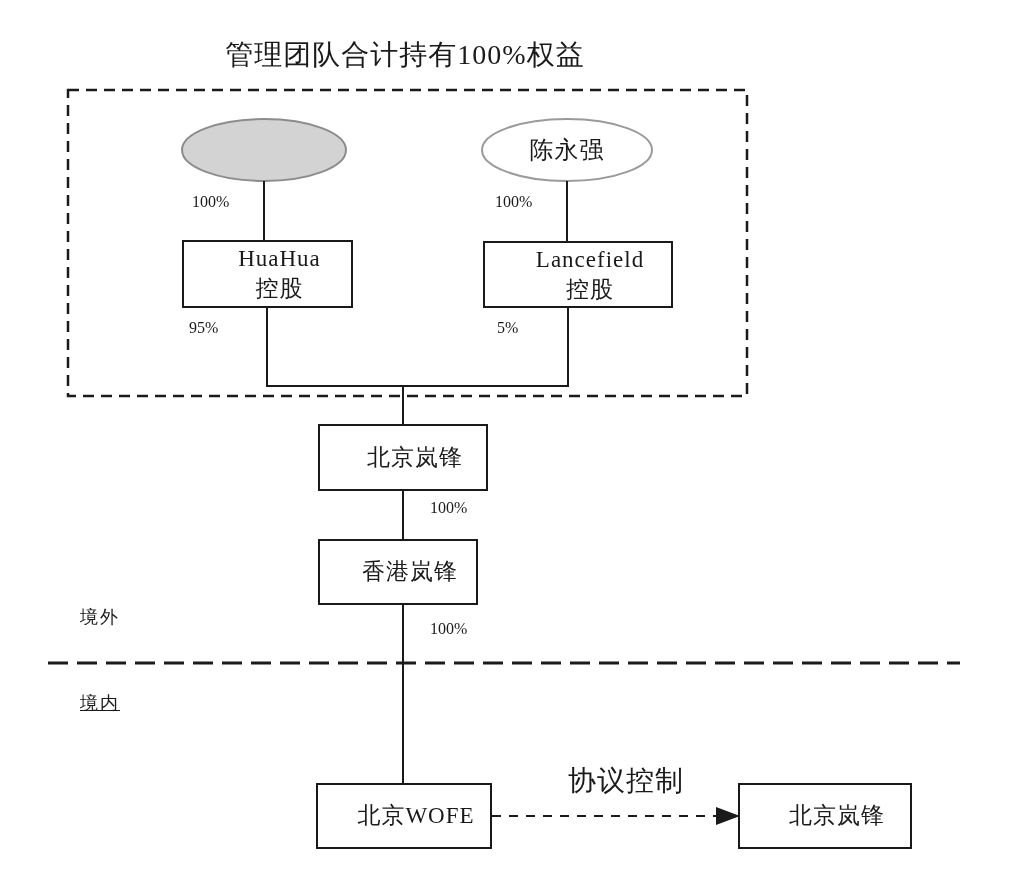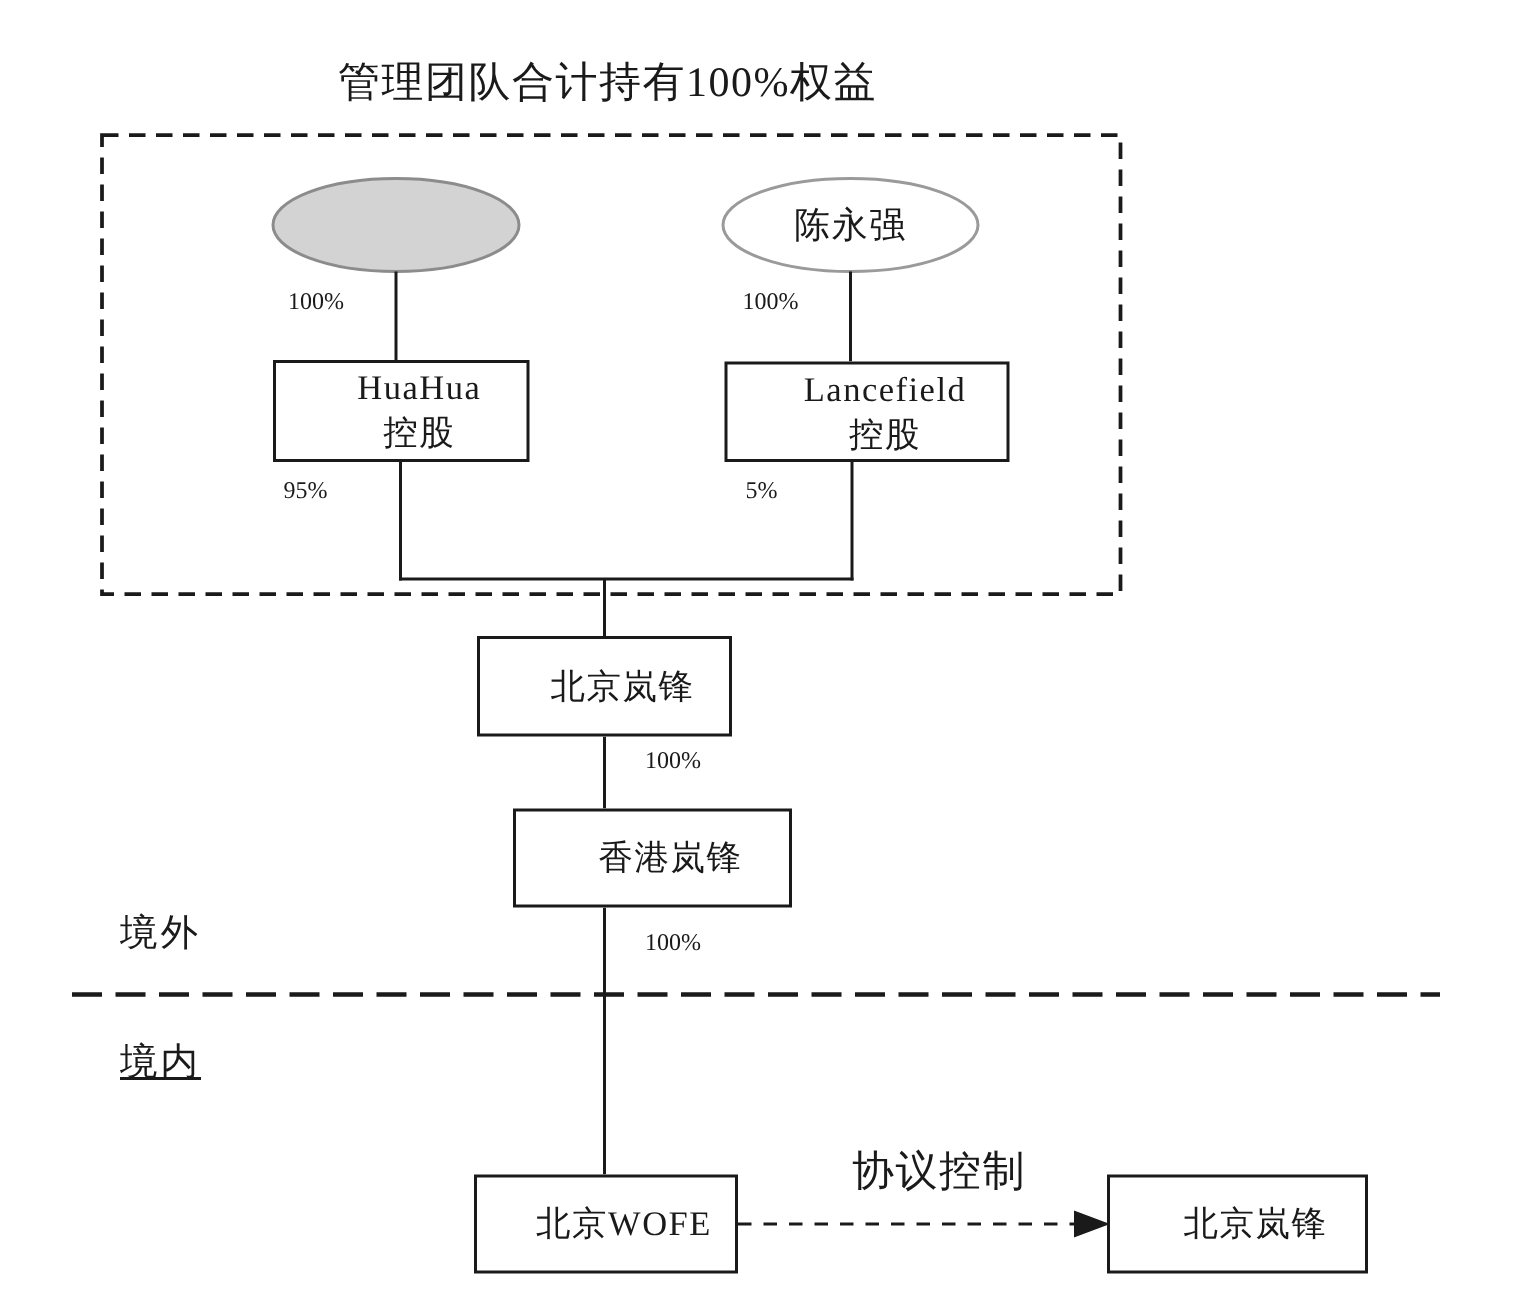--- a/index.html
+++ b/index.html
@@ -12,21 +12,21 @@
     color: #1a1a1a;
     overflow: hidden;
   }
   #wires { position: absolute; left: 0; top: 0; }
   .lbl { position: absolute; white-space: nowrap; }
   .title {
     left: 105px; top: 36px; width: 600px;
     text-align: center; font-size: 28px; letter-spacing: 1px;
   }
   .pct { font-size: 16px; }
-  .region { font-size: 25px; letter-spacing: 2px; }
+  .region { font-size: 18px; letter-spacing: 2px; }
   .arrow-label {
     left: 546px; top: 762px; width: 160px;
     text-align: center; font-size: 28px; letter-spacing: 1px;
   }
   .node {
     position: absolute;
     border: 2px solid #1a1a1a;
     background: #ffffff;
     display: flex; flex-direction: column;
     align-items: center; justify-content: center;
@@ -36,21 +36,21 @@
     padding-left: 24px;
   }
   .ellipse-label {
     position: absolute;
     display: flex; align-items: center; justify-content: center;
     font-size: 24px; letter-spacing: 1px;
   }
   #node-huahua      { left: 182px; top: 240px; width: 171px; height: 68px; }
   #node-lancefield  { left: 483px; top: 241px; width: 190px; height: 67px; }
   #node-cayman      { left: 318px; top: 424px; width: 170px; height: 67px; }
-  #node-hongkong    { left: 318px; top: 539px; width: 186px; height: 66px; margin-left: 24px; }
+  #node-hongkong    { left: 318px; top: 539px; width: 160px; height: 66px; }
   #node-wofe        { left: 316px; top: 783px; width: 176px; height: 66px; }
   #node-lanfeng     { left: 738px; top: 783px; width: 174px; height: 66px; }
   #label-liu  { left: 182px; top: 119px; width: 164px; height: 62px; }
   #label-chen { left: 482px; top: 119px; width: 170px; height: 62px; }
 </style>
 </head>
 <body>
 
 <div id="stage">
 

